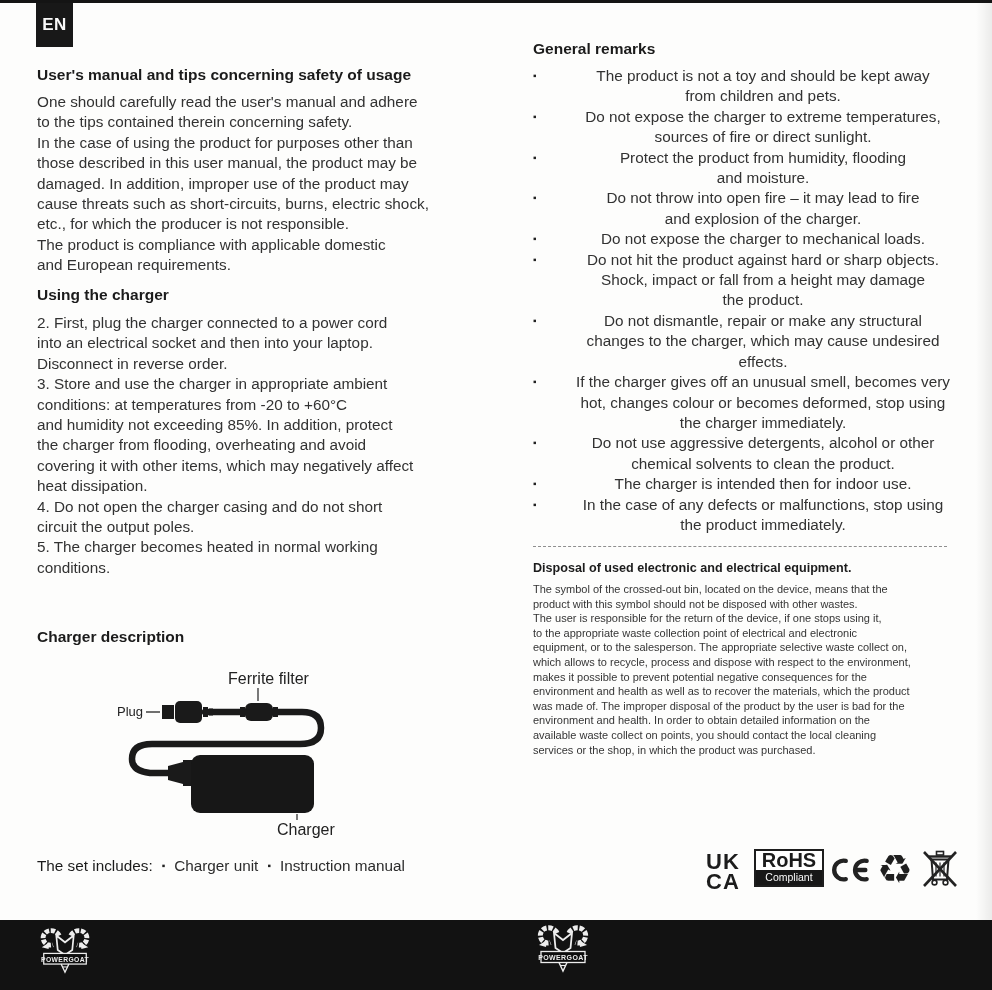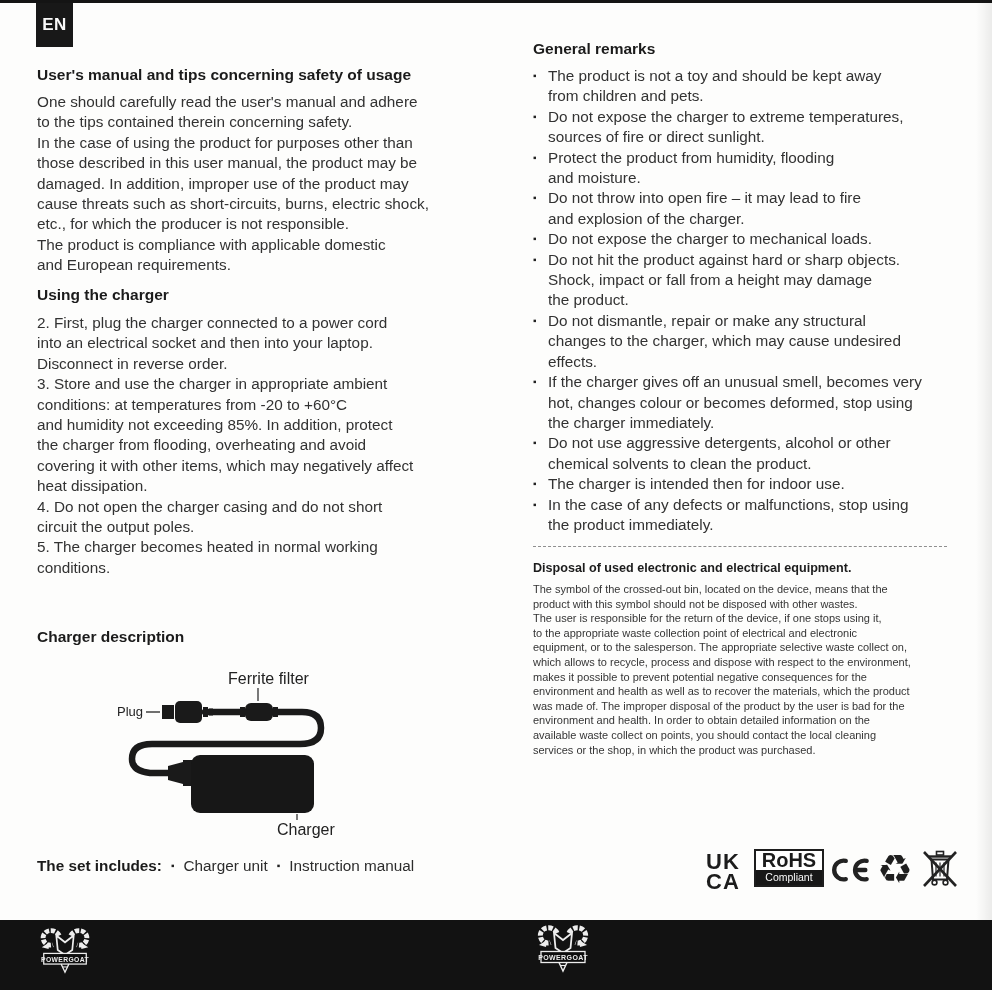--- a/index.html
+++ b/index.html
@@ -26,28 +26,28 @@
   .using-title{left:37px;top:286px;}
   .steps{left:37px;top:313px;width:482px;}
   .step{margin:0;}
   .desc-title{left:37px;top:628px;}
   .diagram-label{font-size:16px;color:#222;}
   .lbl-ferrite{left:228px;top:670px;}
   .lbl-plug{left:117px;top:704px;font-size:13px;}
   .lbl-charger{left:277px;top:821px;}
   .diagram-svg{left:0;top:0;width:992px;height:990px;pointer-events:none;}
   .set-line{left:37px;top:857px;display:flex;align-items:center;gap:9px;font-size:15.3px;color:#2c2c2c;}
-  .set-label{font-weight:700;color:#1b1b1b;}
+  .set-label{font-weight:400;color:#1b1b1b;}
   .sq{font-size:10px;line-height:1;color:#222;}
 
   .right-title{left:533px;top:40px;}
   .remarks{left:533px;top:66px;width:445px;}
   .remark{display:flex;margin:0;}
   .remark .bullet{width:15px;flex:0 0 15px;font-size:10px;line-height:20.4px;color:#222;}
-  .remark .txt{flex:1;}
+  .remark .txt{flex:1;text-align:center;}
   .dashed-sep{left:533px;top:546px;width:414px;border-top:1.6px dashed #8f8f8f;height:0;}
   .disposal-title{left:533px;top:561px;width:440px;font-size:12.6px;font-weight:700;color:#1c1c1c;}
   .disposal-text{left:533px;top:582px;width:452px;font-size:11px;line-height:14.6px;white-space:pre-line;color:#353535;}
 
   .ukca{left:706px;top:852px;font-size:22px;font-weight:800;line-height:.92;letter-spacing:1px;color:#1c1c1c;}
   .rohs{left:754px;top:849px;width:66px;border:2.5px solid #1d1d1d;background:#fff;}
   .rohs-top{font-size:20px;font-weight:700;color:#1b1b1b;text-align:center;padding:0 2px;line-height:19px;}
   .rohs-bottom{background:#171717;color:#fafafa;font-size:10.5px;text-align:center;padding:1px 2px 2px;line-height:12px;}
   .ce-mark{left:831px;top:856px;}
   .recycle{left:877px;top:849px;font-size:40px;line-height:40px;color:#1e1e1e;font-family:"DejaVu Sans", sans-serif;}

